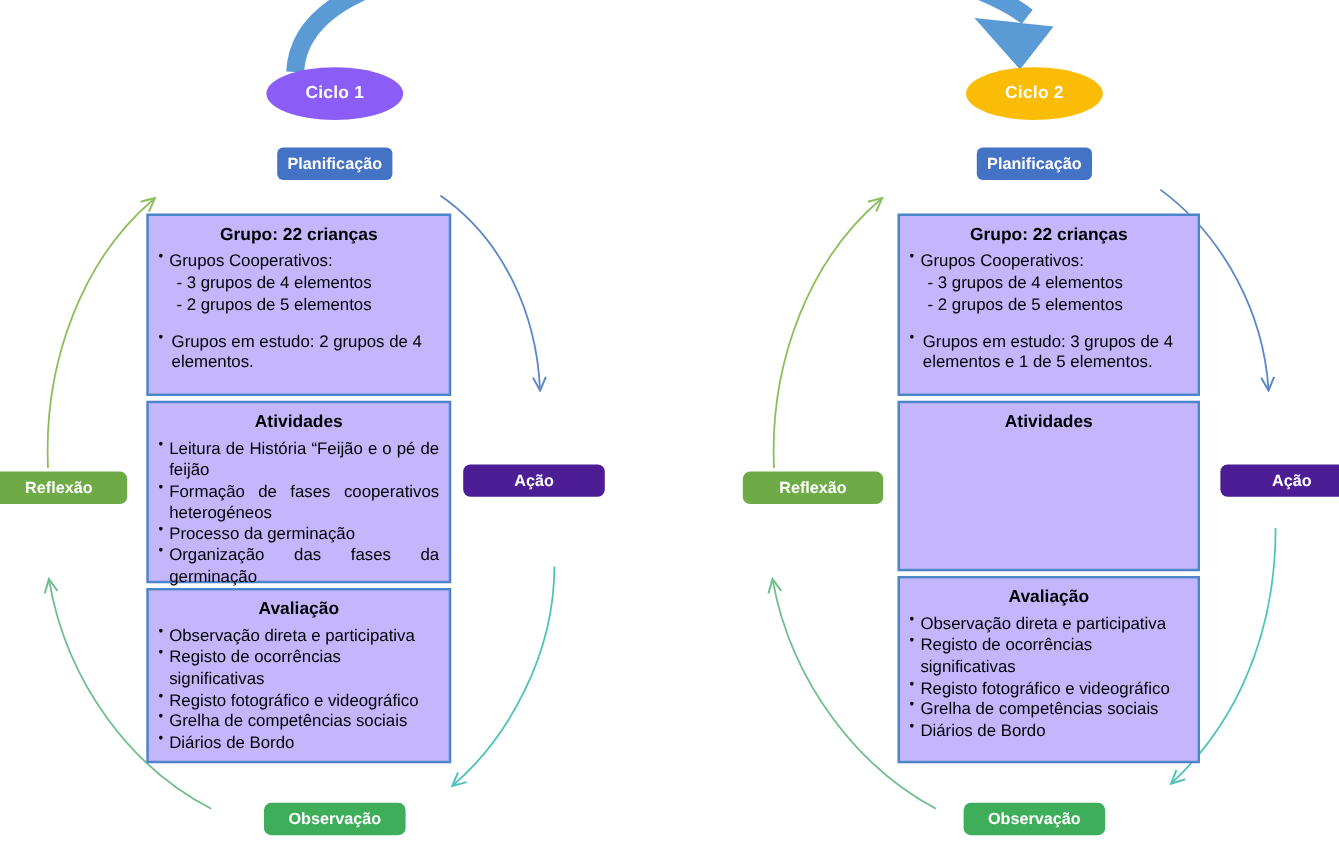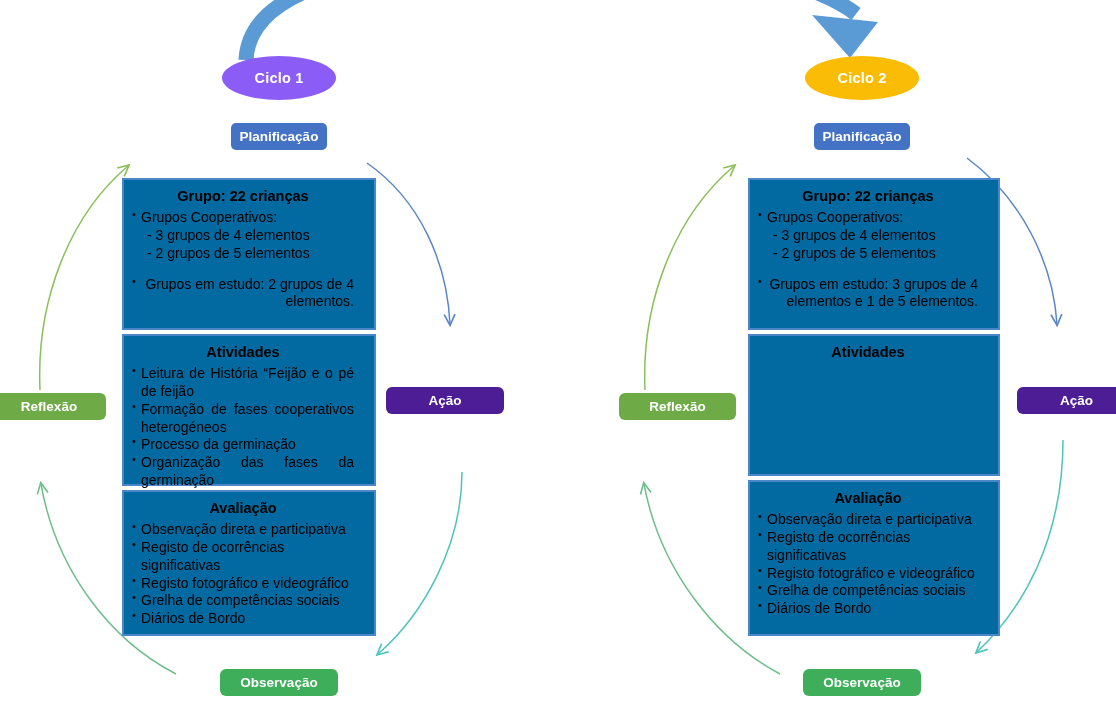--- a/index.html
+++ b/index.html
@@ -47,42 +47,42 @@
   
   .cycle.left .pill.refl{left:-8px;width:114px;}
   .cycle.left .pill.acao{left:386px;}
   .cycle.right .pill.refl{left:36px;width:117px;}
   .cycle.right .pill.acao{left:434px;width:119px;}
 
   
   .box{
     position:absolute;
     border:2px solid #4A86C8;
-    background:#0369a1;
+    background:#c4b5fd;
     box-sizing:border-box;
-    padding:6px 20px 6px 8px;
+    padding:6px 8px 6px 8px;
   }
   .box-title{
     text-align:center;font-weight:bold;font-size:14.5px;color:#000;
     margin:2px 0 4px 0;line-height:1.2;
   }
   ul.blist{list-style:none;margin:0;padding:0;}
   ul.blist > li{
     position:relative;padding-left:9px;margin:0 0 0 0;
     font-size:14px;line-height:1.27;color:#000;
   }
   ul.blist > li::before{
     content:"\2022";position:absolute;left:0;top:-1px;font-size:11px;
   }
   ul.blist > li.nobullet{padding-left:15px;}
   ul.blist > li.nobullet::before{content:"";}
   ul.blist > li.spaced{margin-top:13px;}
   ul.blist > li.just{text-align:justify;}
   ul.blist > li.gap{margin-top:11px;}
-  ul.blist > li.wide{padding-left:11px;text-align:right;}
+  ul.blist > li.wide{padding-left:11px;}
 
   
   .cycle.left .box.grupo{left:122px;top:178px;width:254px;height:152px;}
   .cycle.left .box.ativ{left:122px;top:334px;width:254px;height:152px;}
   .cycle.left .box.aval{left:122px;top:490px;width:254px;height:146px;}
 
   
   .cycle.right .box.grupo{left:165px;top:178px;width:252px;height:152px;}
   .cycle.right .box.ativ{left:165px;top:334px;width:252px;height:142px;}
   .cycle.right .box.aval{left:165px;top:480px;width:252px;height:156px;}

